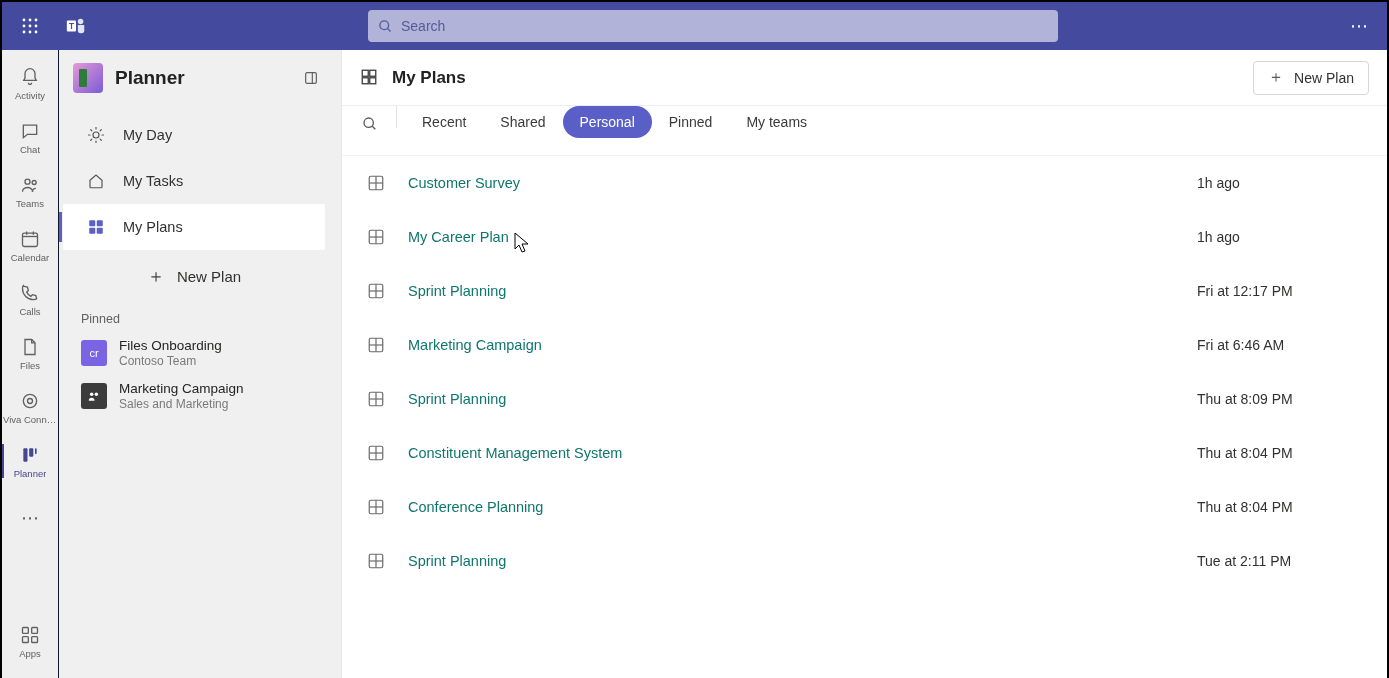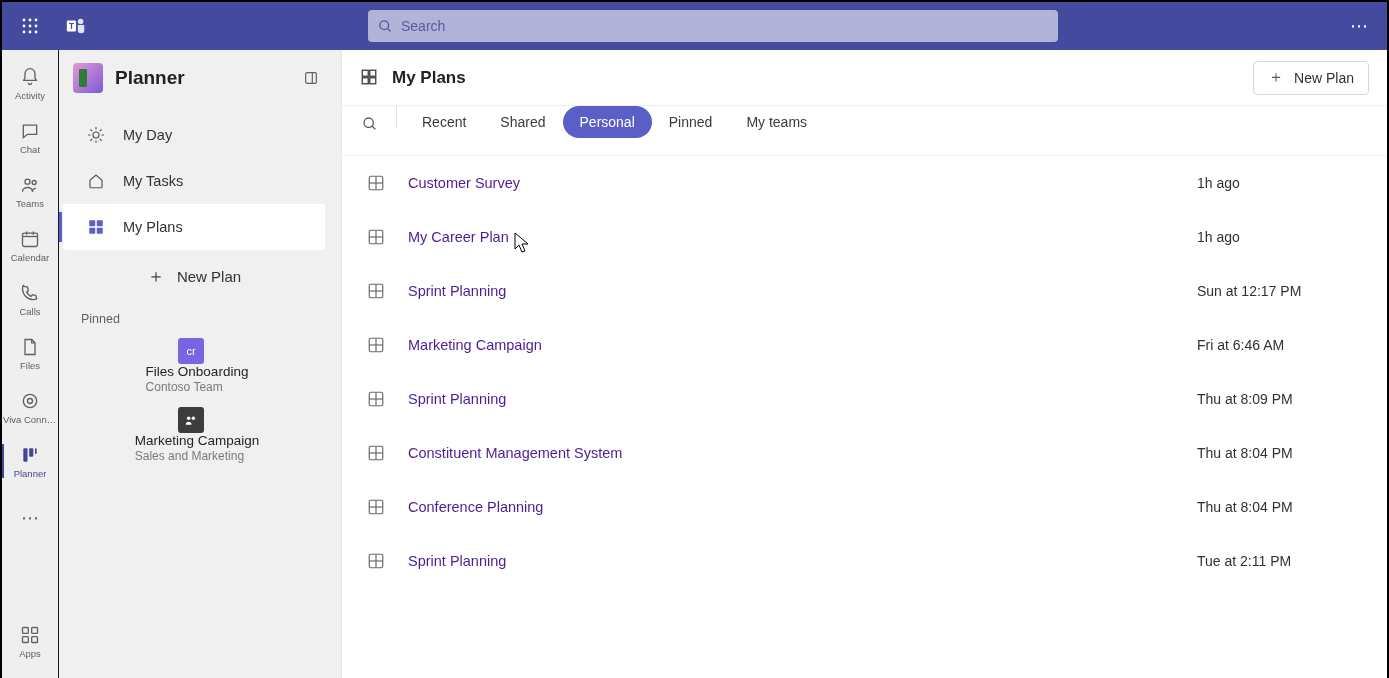--- a/index.html
+++ b/index.html
@@ -93,21 +93,21 @@
     content:""; position:absolute; left:-4px; top:8px; bottom:8px; width:3px; background:#5b5fc7;
   }
   .side-item.active .ico { color:#5b5fc7;}
   .new-plan-side {
     height:44px; display:flex; align-items:center; justify-content:center; gap:12px;
     color:#323130; font-size:15px; cursor:pointer; margin-top:4px;
   }
   .new-plan-side .plus { font-size:18px; color:#424242; font-weight:300;}
   .pinned-label { font-size:12.5px; color:#616161; padding: 14px 0 6px 22px;}
   .pinned-item {
-    display:flex; align-items:center; padding: 6px 16px 6px 22px; cursor:pointer;flex-direction:column;
+    display:flex; align-items:center; padding: 6px 16px 6px 22px; cursor:pointer;
   }
   .pinned-item .sq {
     width:26px;height:26px;border-radius:3px;display:flex;align-items:center;justify-content:center;
     color:#fff; font-size:11px; margin-right:12px; flex-shrink:0;
   }
   .pinned-item .ptitle { font-size:13.5px; color:#252423; line-height:1.2;}
   .pinned-item .psub { font-size:12px; color:#7a7a7a; line-height:1.2;}
 
   
   .content { flex:1; background:#fff; display:flex; flex-direction:column; overflow:hidden;}
@@ -137,21 +137,21 @@
     display:flex; padding: 22px 20px 10px 20px; font-size:14px; color:#323130; font-weight:600;
     border-bottom:1px solid #f1f1f1;
   }
   .col-name { flex:1; }
   .col-time { width:170px; text-align:left;}
   .rows { overflow:auto; }
   .row {
     display:flex; align-items:center; height:54px; padding: 0 20px; cursor:pointer;
   }
   .row .ricon { width:28px; display:flex; justify-content:center; color:#6a6a6a; margin-right:18px;}
-  .row .rname { flex:1; font-size:14.5px; color:#4c1d95;}
+  .row .rname { flex:1; font-size:14.5px; color:#0f766e;}
   .row .rtime { width:170px; font-size:14px; color:#323130;}
   .cursor-fake {
     position:absolute; width:16px; height:22px; pointer-events:none;
   }
 
   svg { display:block; }
 </style>
 </head>
 <body>
 
@@ -432,21 +432,21 @@
         </div>
         <div class="row">
     <div class="ricon">
       <svg width="18" height="18" viewBox="0 0 24 24" fill="none" stroke="currentColor" stroke-width="1.6">
               <rect x="3" y="3" width="18" height="18" rx="2"></rect>
               <line x1="12" y1="3" x2="12" y2="21"></line>
               <line x1="3" y1="12" x2="21" y2="12"></line>
             </svg>
     </div>
     <div class="rname">Sprint Planning</div>
-    <div class="rtime">Sun at 12:17 PM</div>
+    <div class="rtime">Fri at 12:17 PM</div>
         </div>
         <div class="row">
     <div class="ricon">
       <svg width="18" height="18" viewBox="0 0 24 24" fill="none" stroke="currentColor" stroke-width="1.6">
               <rect x="3" y="3" width="18" height="18" rx="2"></rect>
               <line x1="12" y1="3" x2="12" y2="21"></line>
               <line x1="3" y1="12" x2="21" y2="12"></line>
             </svg>
     </div>
     <div class="rname">Marketing Campaign</div>

